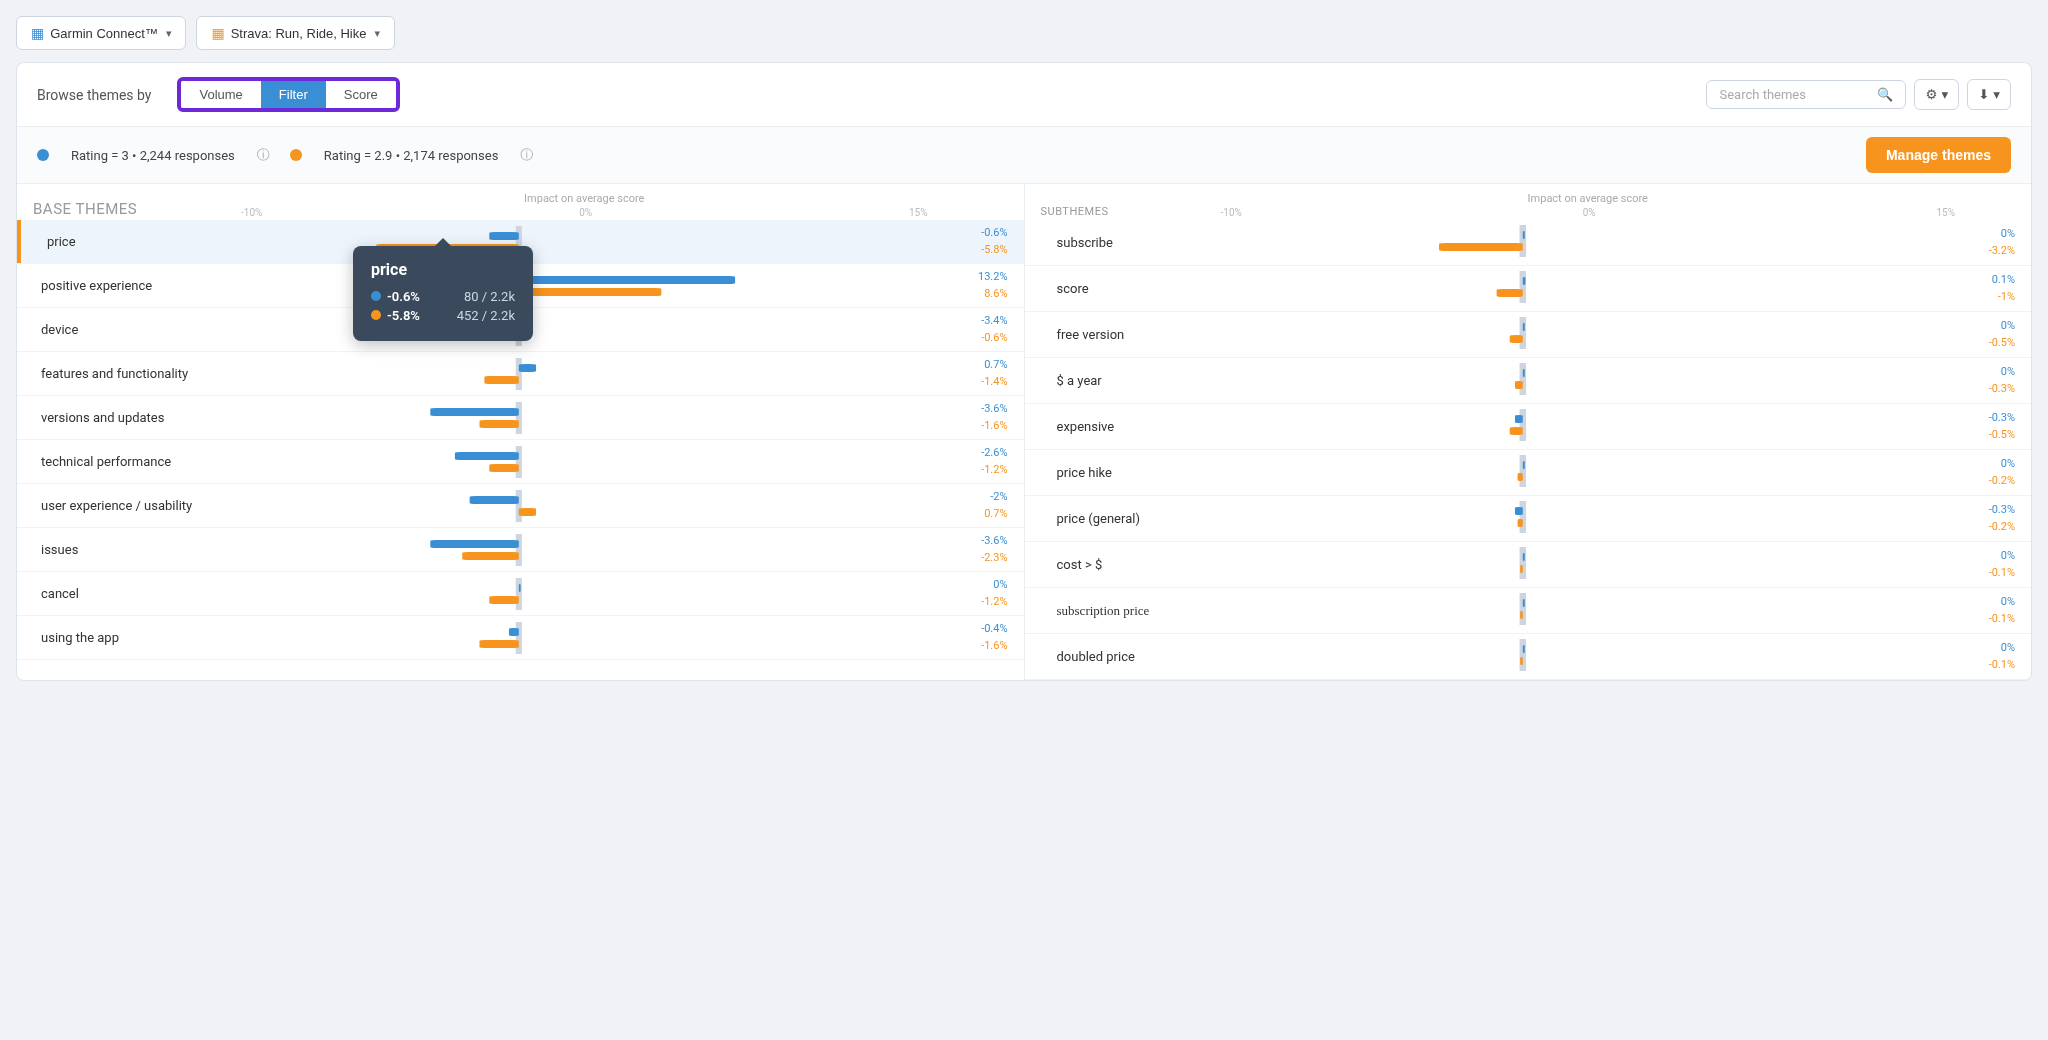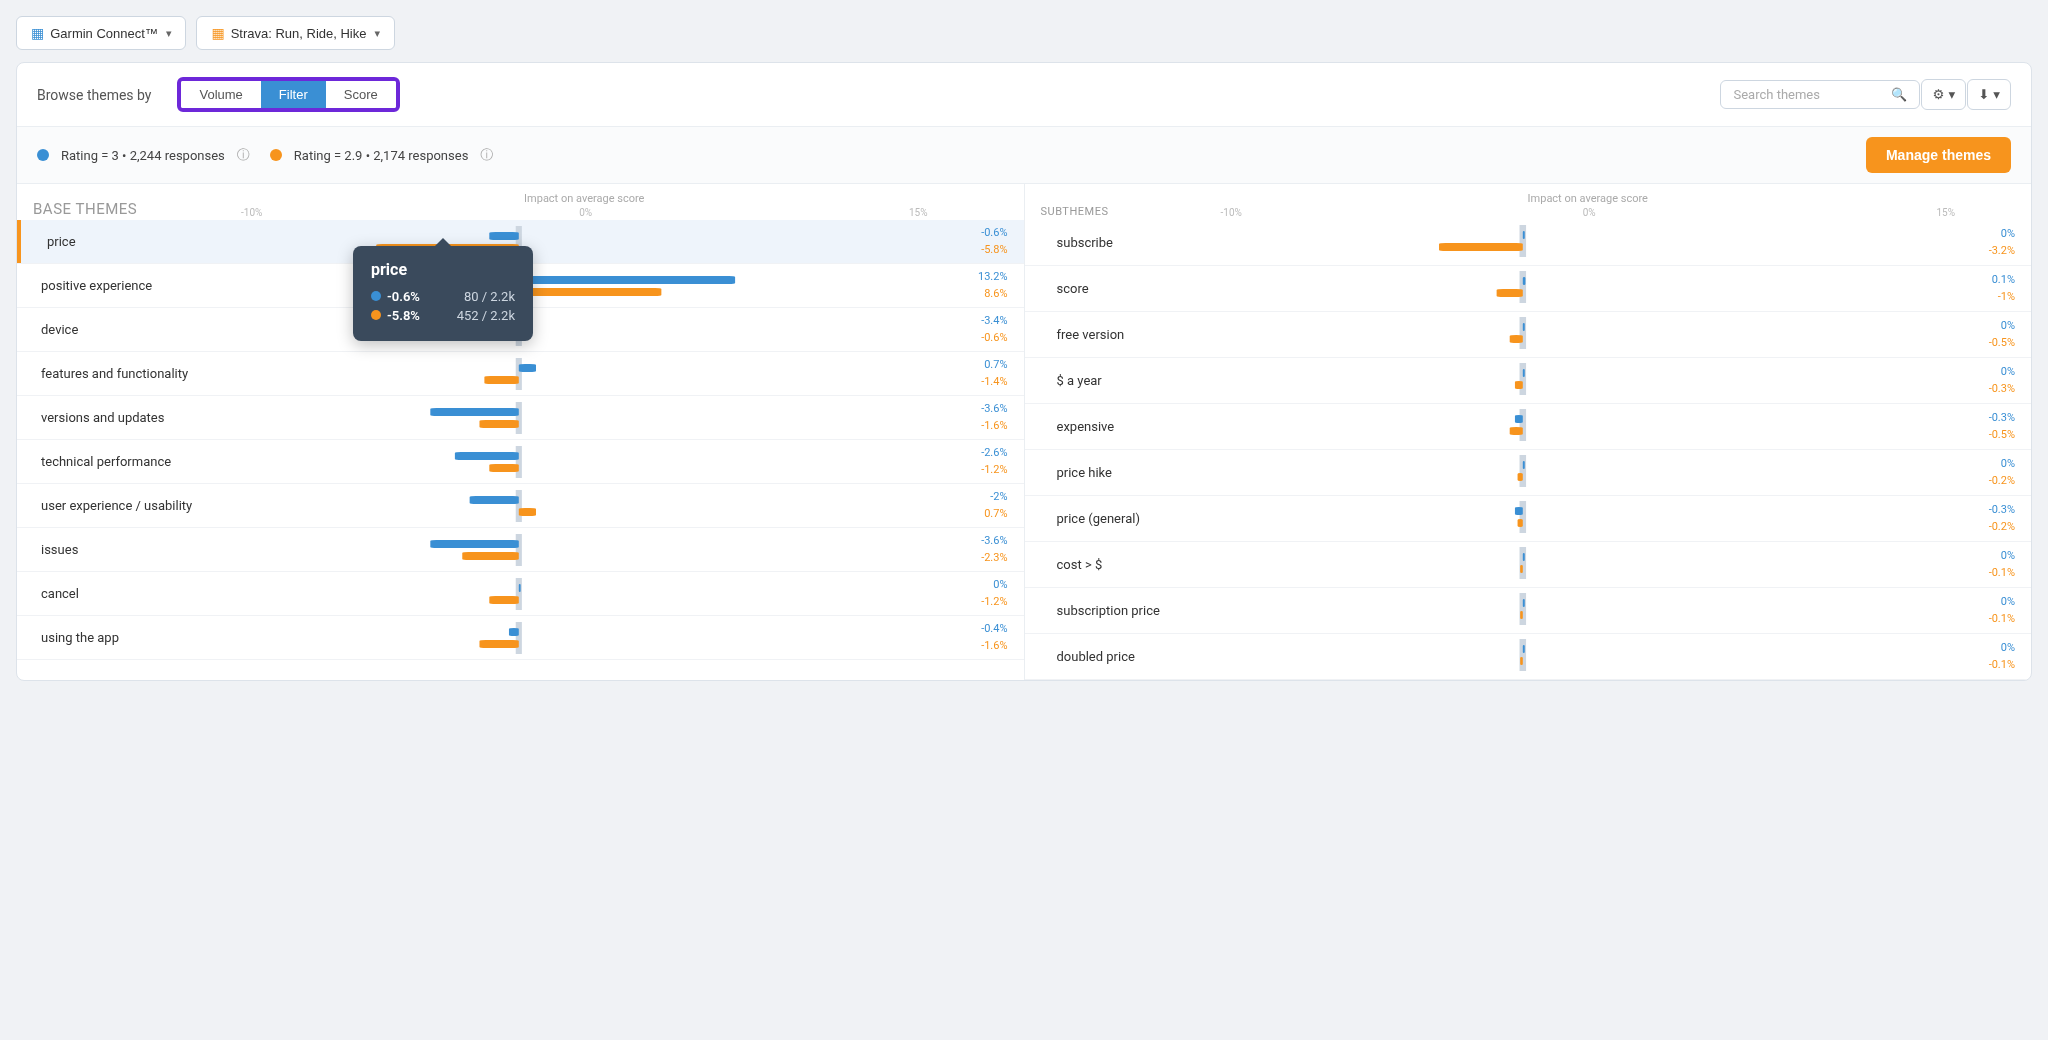--- a/index.html
+++ b/index.html
@@ -19,29 +19,29 @@
     
     .main-card { background: white; border-radius: 8px; border: 1px solid #dde3ea; overflow: hidden; }
 
     
     .browse-header { display: flex; align-items: center; justify-content: space-between; padding: 14px 20px; border-bottom: 1px solid #eaeef2; }
     .browse-left { display: flex; align-items: center; gap: 22px; }
     .browse-by-label { font-size: 14px; color: #555; margin-right: 4px; }
     .tab-group { display: flex; border: 4px solid #6d28d9; border-radius: 6px; overflow: hidden; }
     .tab-btn { padding: 6px 18px; font-size: 13px; cursor: pointer; border: none; background: white; color: #555; }
     .tab-btn.active { background: #3a8fd4; color: white; }
-    .browse-right { display: flex; align-items: center; gap: 1px; }
+    .browse-right { display: flex; align-items: center; gap: 8px; }
     .search-box { display: flex; align-items: center; gap: 6px; padding: 6px 12px; border: 1px solid #cdd6e0; border-radius: 6px; background: white; color: #aaa; font-size: 13px; width: 200px; }
     .gear-btn { display: flex; align-items: center; gap: 4px; padding: 7px 10px; border: 1px solid #cdd6e0; border-radius: 6px; background: white; cursor: pointer; color: #555; }
     .download-btn { display: flex; align-items: center; gap: 4px; padding: 7px 10px; border: 1px solid #cdd6e0; border-radius: 6px; background: white; cursor: pointer; color: #555; }
 
     
     .legend-row { display: flex; align-items: center; justify-content: space-between; padding: 10px 20px; border-bottom: 1px solid #eaeef2; background: #fafbfc; }
     .legend-left { display: flex; align-items: center; gap: 20px; }
-    .legend-item { display: flex; align-items: center; gap: 12px; font-size: 13px; color: #444; }
+    .legend-item { display: flex; align-items: center; gap: 22px; font-size: 13px; color: #444; }
     .dot-blue { width: 12px; height: 12px; border-radius: 50%; background: #3a8fd4; display: inline-block; }
     .dot-orange { width: 12px; height: 12px; border-radius: 50%; background: #f7941d; display: inline-block; }
     .info-icon { color: #aaa; font-size: 13px; cursor: pointer; }
     .manage-btn { background: #f7941d; color: white; border: none; border-radius: 6px; padding: 10px 20px; font-size: 14px; font-weight: 600; cursor: pointer; }
 
     
     .charts-container { display: flex; }
     .left-panel { flex: 1; border-right: 1px solid #eaeef2; }
     .right-panel { flex: 1; }
 
@@ -447,21 +447,21 @@
           <rect x="40%" y="6" width="0.3%" height="8" fill="#3a8fd4" rx="1"></rect>
           <rect x="39.6%" y="18" width="0.4%" height="8" fill="#f7941d" rx="1"></rect>
         </svg>
       </div>
       <div style="width:60px; flex-shrink:0; text-align:right; font-size:11px; line-height:1.5;">
         <div class="val-blue">0%</div>
         <div class="val-orange">-0.1%</div>
       </div>
     </div>
             <div class="theme-row">
-      <div style="width:180px; flex-shrink:0; font-size:13px; color:#333; padding-left:16px;">subscription price</div>
+      <div style="width:180px; flex-shrink:0; font-size:13px; color:#333; padding-left:16px;font-family:Liberation Serif, serif;">subscription price</div>
       <div style="flex:1; position:relative;">
         <svg viewBox="0 0 100 32" preserveAspectRatio="none" style="width:100%; height:32px;">
           <line x1="40%" y1="0" x2="40%" y2="32" stroke="#cdd6e0" stroke-width="1"></line>
           <rect x="40%" y="6" width="0.3%" height="8" fill="#3a8fd4" rx="1"></rect>
           <rect x="39.6%" y="18" width="0.4%" height="8" fill="#f7941d" rx="1"></rect>
         </svg>
       </div>
       <div style="width:60px; flex-shrink:0; text-align:right; font-size:11px; line-height:1.5;">
         <div class="val-blue">0%</div>
         <div class="val-orange">-0.1%</div>

